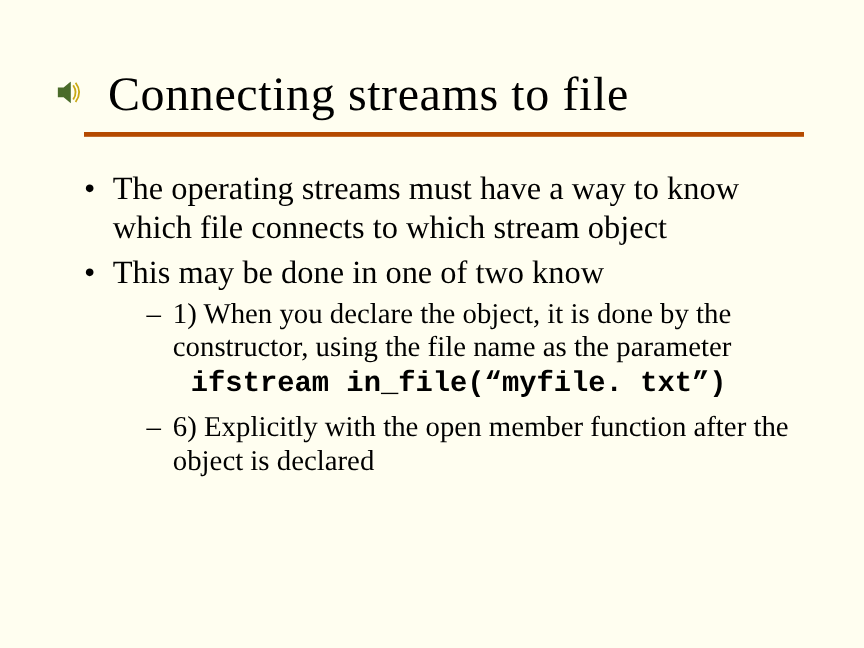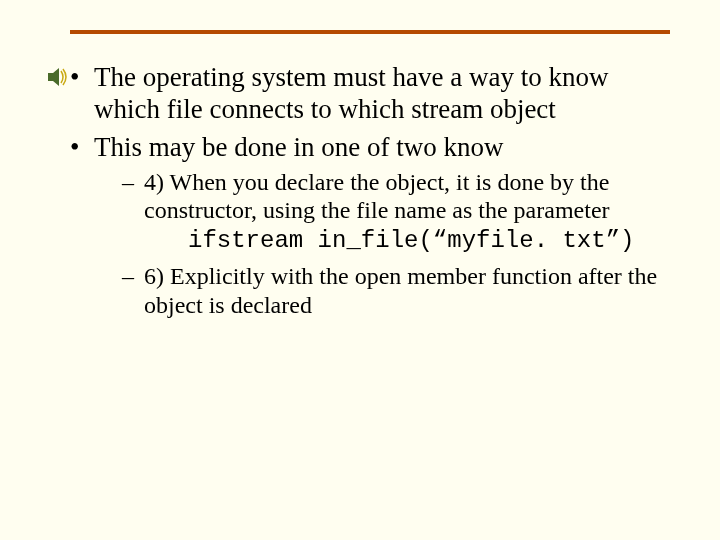--- a/index.html
+++ b/index.html
@@ -72,51 +72,52 @@
   }
   ul.level2 > li::before {
     content: "–";
     position: absolute;
     left: 0;
     top: 0;
     font-size: 24px;
   }
   .code {
     font-family: "Courier New", Courier, monospace;
-    font-weight: normal;
+    font-weight: bold;
     font-size: 24px;
     display: block;
-    margin: 2px 0 2px 44px;
+    margin: 2px 0 2px 15px;
     white-space: pre;
   }
 </style>
 </head>
 <body>
 
 <div class="slide">
 
   <div class="sound-icon">
     <svg width="22" height="18" viewBox="0 0 22 18">
       <polygon points="0,5 5,5 11,0 11,18 5,13 0,13" fill="#4a6b2a"></polygon>
       <path d="M13 3 Q17 9 13 15" stroke="#c9a914" stroke-width="1.5" fill="none"></path>
       <path d="M15 1 Q21 9 15 17" stroke="#c9a914" stroke-width="1.5" fill="none"></path>
     </svg>
   </div>
 
+  <div class="title">Connecting streams to file</div>
   <hr class="rule">
 
   <ul class="level1">
     <li>
-      <span>The operating system must have a way to know which file connects to which stream object</span>
+      <span>The operating streams must have a way to know which file connects to which stream object</span>
     </li>
     <li>
       <span>This may be done in one of two know</span>
       <ul class="level2">
         <li>
-          <span>4) When you declare the object, it is done by the constructor, using the file name as the parameter</span>
+          <span>1) When you declare the object, it is done by the constructor, using the file name as the parameter</span>
           <span class="code">ifstream in_file(“myfile. txt”)</span>
         </li>
         <li>
           <span>6) Explicitly with the open member function after the object is declared</span>
         </li>
       </ul>
     </li>
   </ul>
 
 </div>

